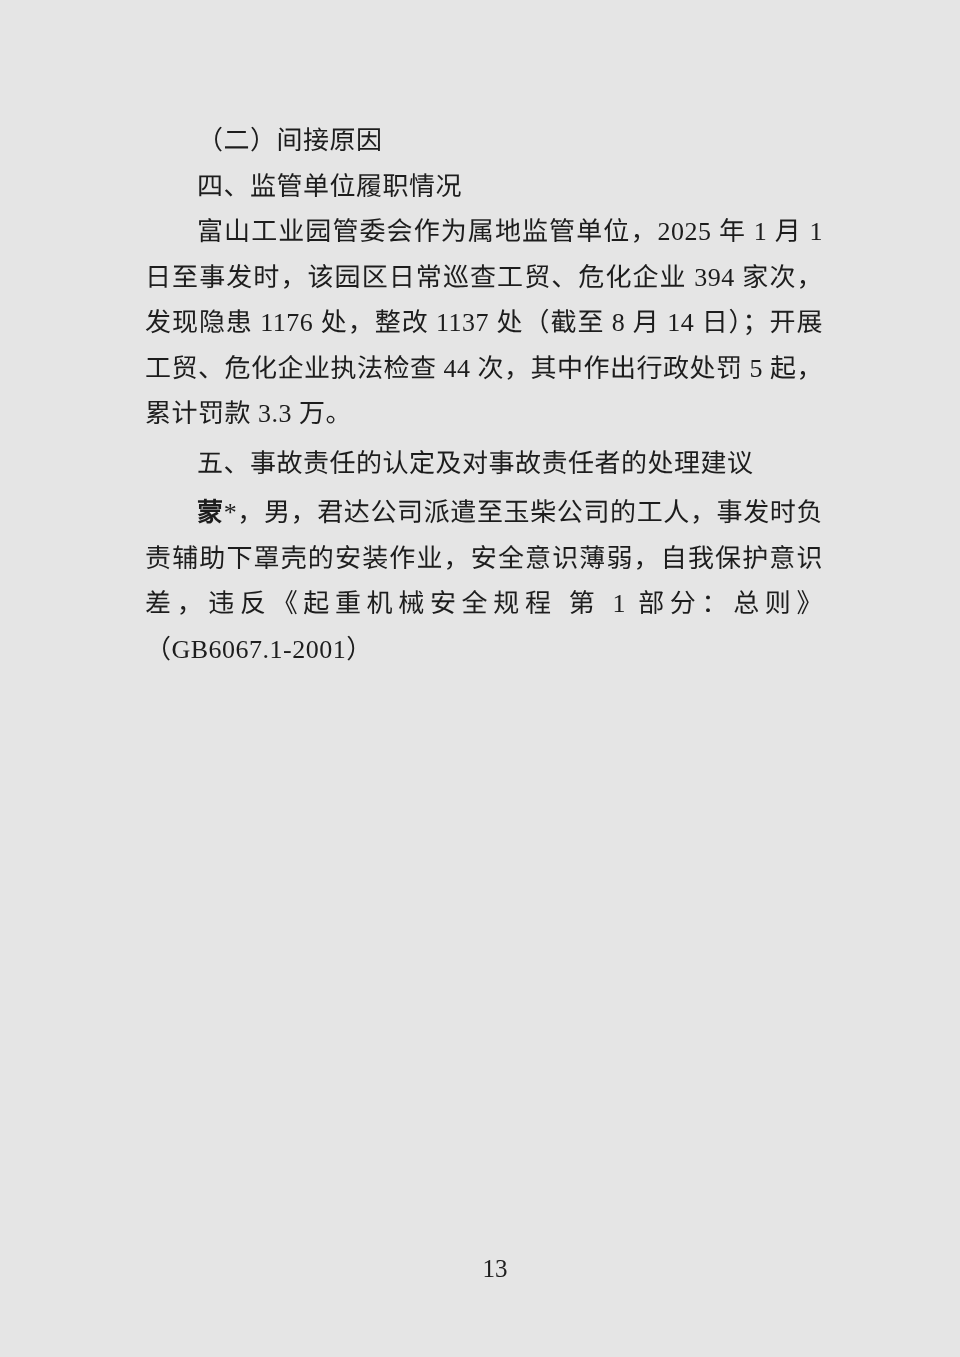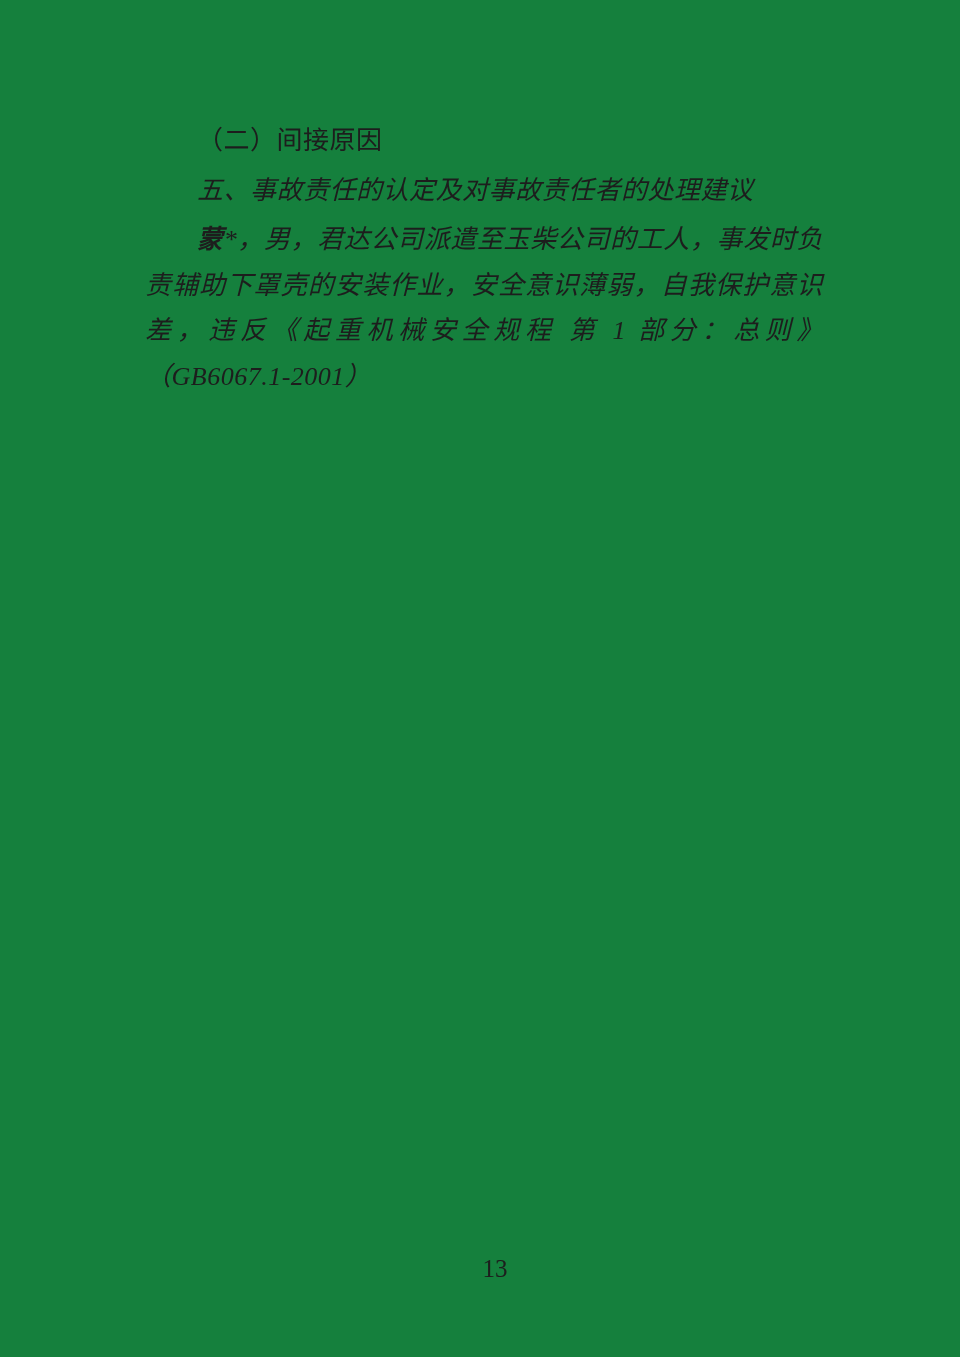--- a/index.html
+++ b/index.html
@@ -14,21 +14,21 @@
     overflow: hidden;
     font-family: "Liberation Serif", "DejaVu Serif", serif;
     color: #1d1d1d;
   }
   .page {
     position: absolute;
     left: 0;
     top: 0;
     width: 960px;
     height: 1357px;
-    background: #15803d;
+    background: #e5e5e5;
   }
   .content {
     position: absolute;
     left: 145px;
     top: 118px;
     width: 678px;
   }
   .content p,
   .content h2,
   .content h3 {
@@ -47,21 +47,20 @@
     font-size: 27px;
     letter-spacing: 1px;
   }
   
   .heading-kai {
     font-weight: bold;
     font-size: 26px;
   }
   .sp-before {
     margin-top: 4px !important;
-    font-style: italic;
   }
   .lead-bold {
     font-weight: bold;
   }
   .page-number {
     position: absolute;
     top: 1252px;
     left: 0;
     width: 100%;
     text-align: center;
@@ -74,21 +73,23 @@
 </head>
 <body>
 
 <div class="page">
 
   <div class="content">
 
     <h3 class="heading-kai">（二）间接原因</h3>
 
 
+    <h2 class="heading-hei">四、监管单位履职情况</h2>
 
+    <p>富山工业园管委会作为属地监管单位，2025 年 1 月 1 日至事发时，该园区日常巡查工贸、危化企业 394 家次，发现隐患 1176 处，整改 1137 处（截至 8 月 14 日）；开展工贸、危化企业执法检查 44 次，其中作出行政处罚 5 起，累计罚款 3.3 万。</p>
 
 
     <h2 class="heading-hei sp-before">五、事故责任的认定及对事故责任者的处理建议</h2>
 
 
 
     <p class="sp-before"><span class="lead-bold">蒙</span><span>*，男，君达公司派遣至玉柴公司的工人，事发时负责辅助下罩壳的安装作业，安全意识薄弱，自我保护意识差，违反《起重机械安全规程 第 1 部分：总则》（GB6067.1-2001）</span></p>
 
   </div>
 

